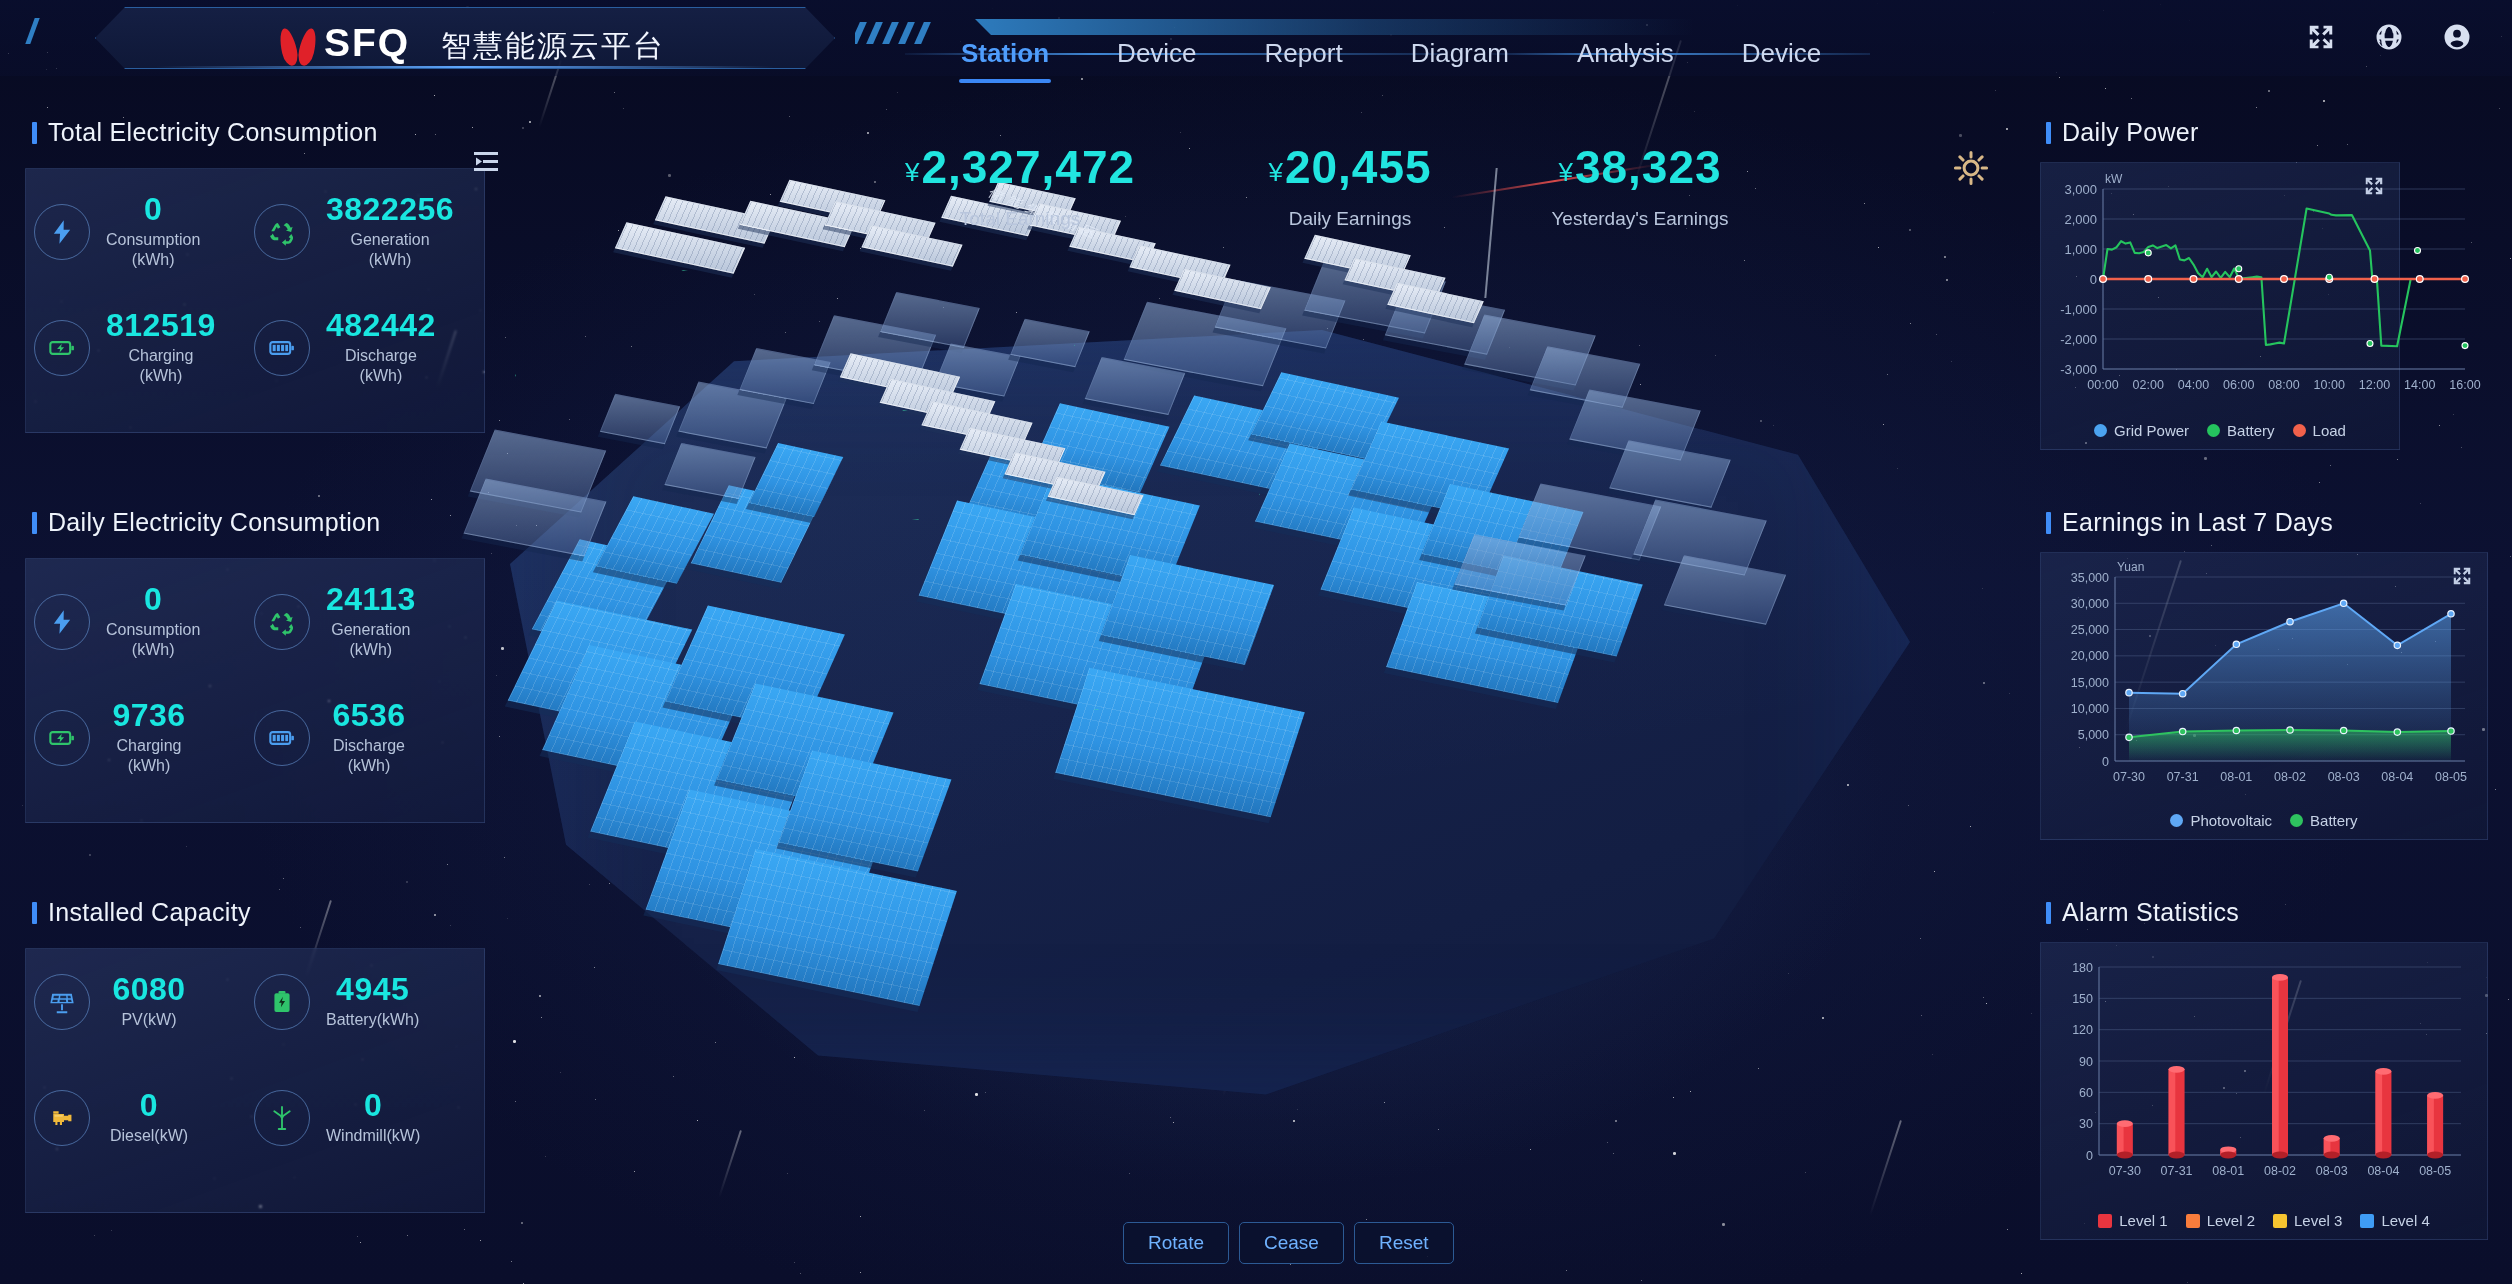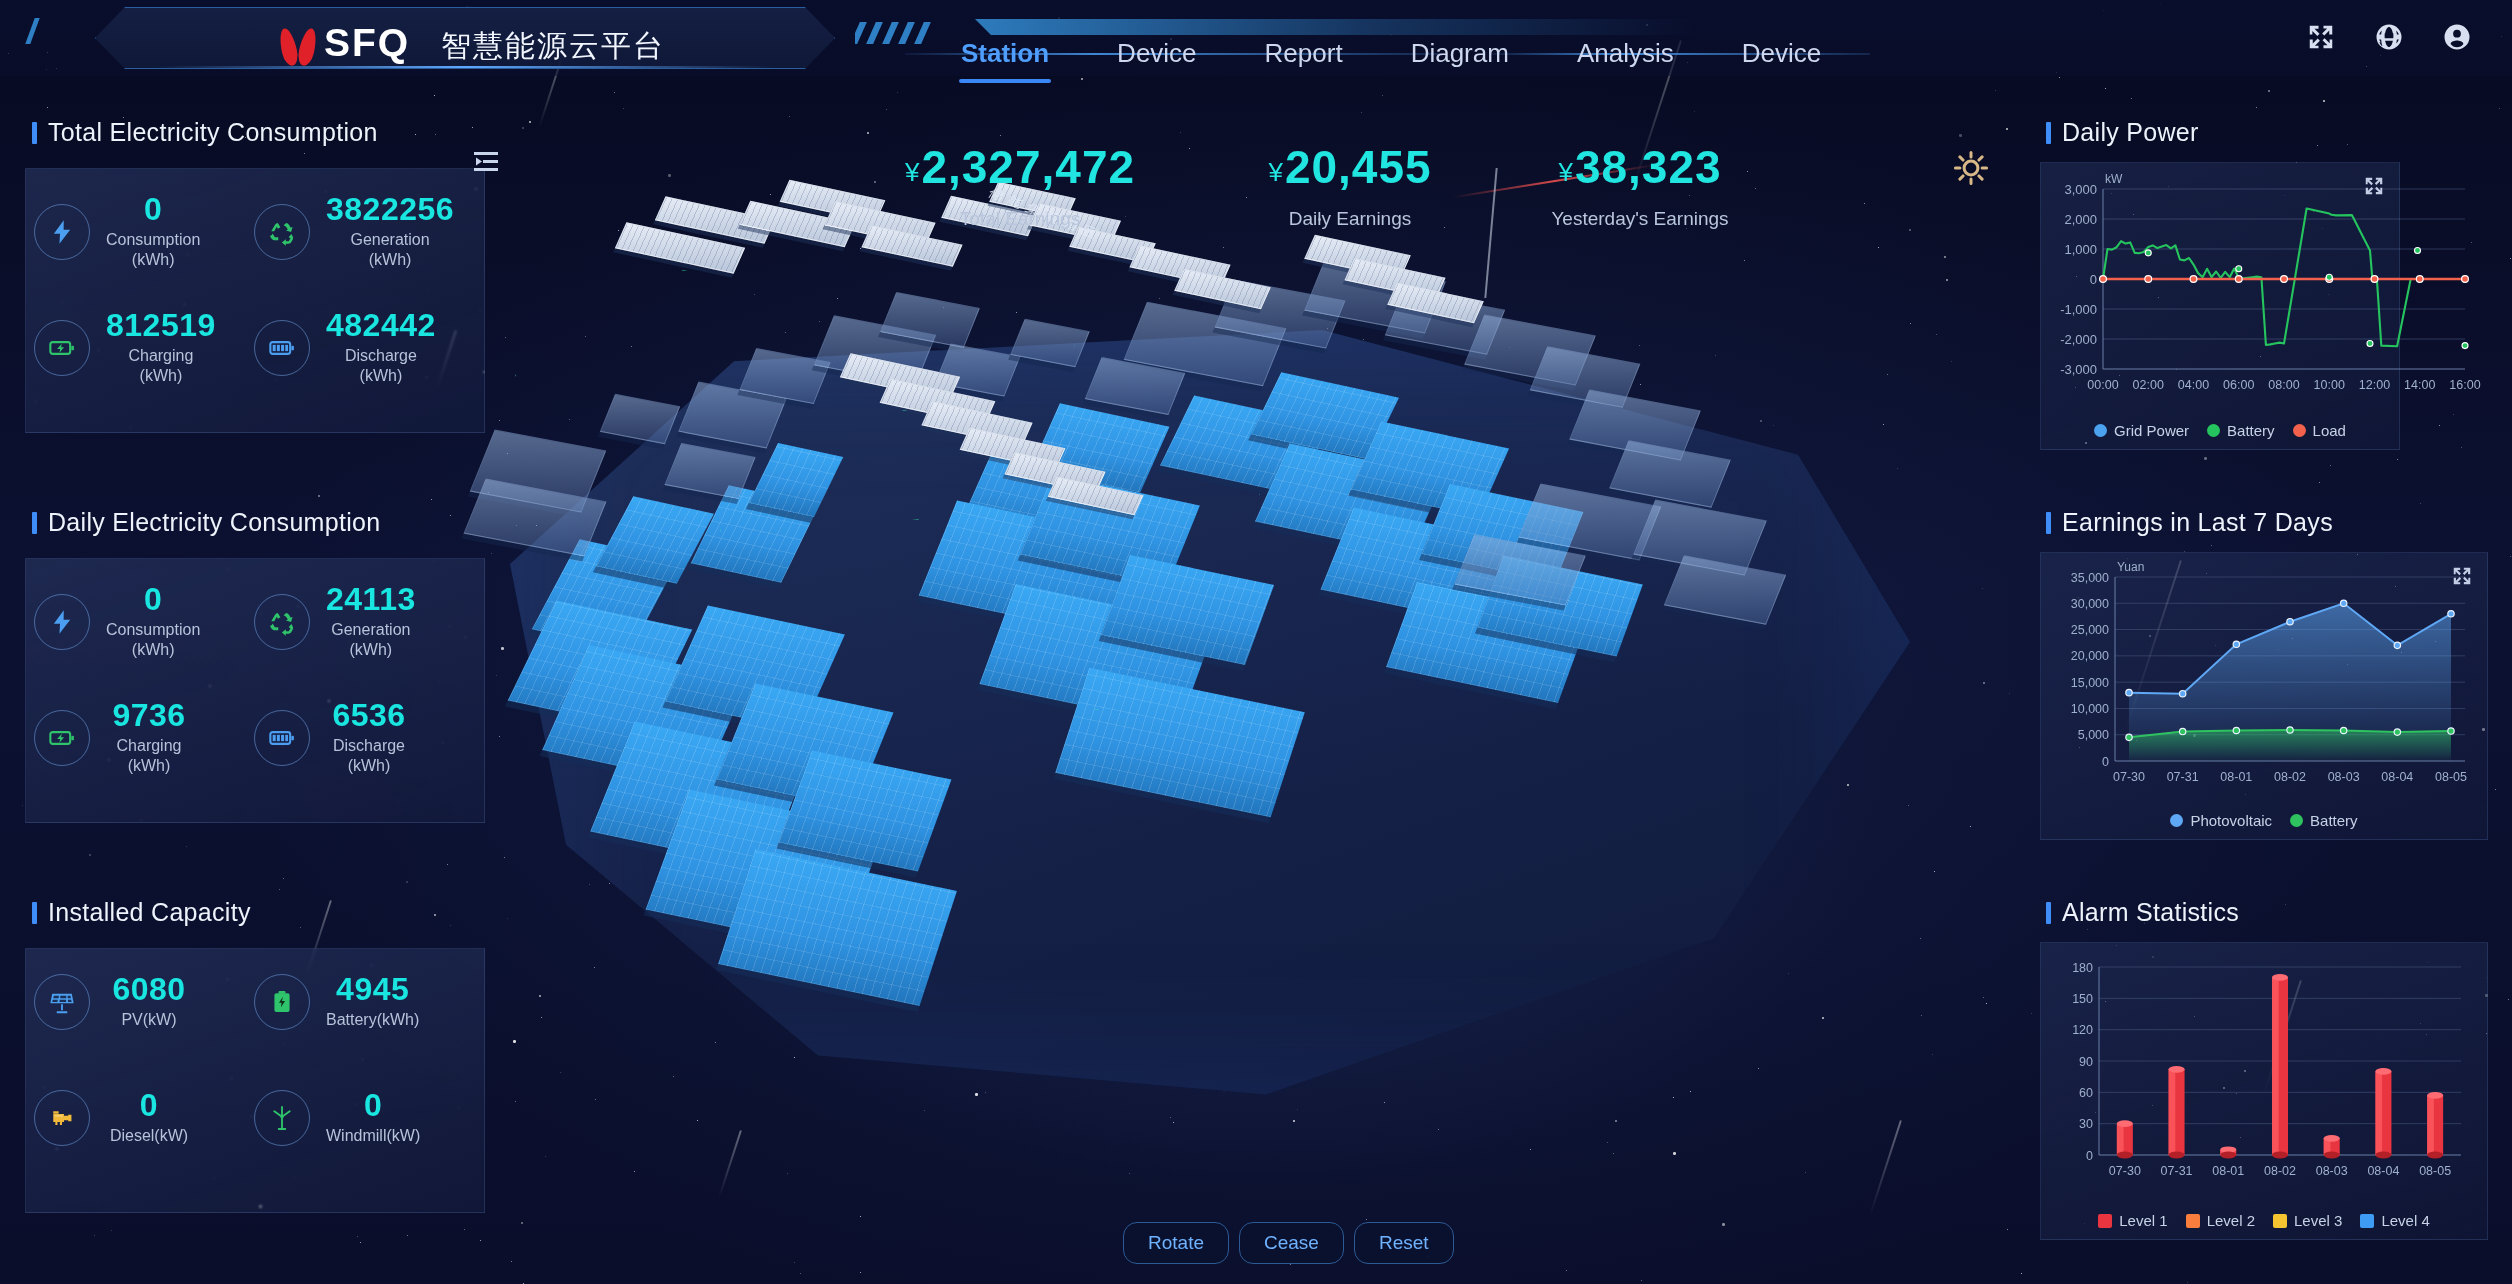--- a/index.html
+++ b/index.html
@@ -110,21 +110,21 @@
        background:repeating-linear-gradient(90deg,rgba(90,110,145,.30) 0 1px,rgba(0,0,0,0) 1px 6px); }
   .wire{ position:absolute; border:1.5px solid rgba(60,220,170,.55); background:transparent; }
   .tower{ position:absolute; width:2px; background:rgba(215,225,240,.55); }
   .redline{ position:absolute; height:2px; background:linear-gradient(90deg,rgba(220,60,60,0),#d84a4a,rgba(220,60,60,0)); }
   .scene-label{ position:absolute; color:rgba(230,238,250,.80); font-size:15px; white-space:nowrap;
      letter-spacing:5px; transform:rotate(22deg) skewX(-12deg) scaleY(.82); }
 
   
   #scene-ctrl{ position:absolute; left:1123px; top:1222px; display:flex; gap:10px; z-index:30; }
   .sbtn{ padding:9px 24px; font-size:19px; color:#6fb2ff; background:rgba(10,18,46,.85);
-     border:1px solid #2c5a94; border-radius:14px; cursor:pointer; }
+     border:1px solid #2c5a94; border-radius:5px; cursor:pointer; }
 
   
   .chart-card{ position:absolute; border:1px solid rgba(110,150,215,.16);
      background:linear-gradient(160deg,rgba(33,46,88,.58),rgba(20,29,62,.46)); }
   .expand{ position:absolute; right:14px; top:12px; width:22px; height:22px; cursor:pointer; color:#c2cee5; }
   .expand svg{ width:100%; height:100%; fill:currentColor; }
   .legend{ position:absolute; display:flex; gap:18px; align-items:center; justify-content:center; width:100%; }
   .lg{ display:flex; align-items:center; gap:7px; font-size:15px; color:#c6d2e6; }
   .lgd{ width:13px; height:13px; border-radius:50%; }
   .lgs{ width:14px; height:14px; border-radius:2px; }

